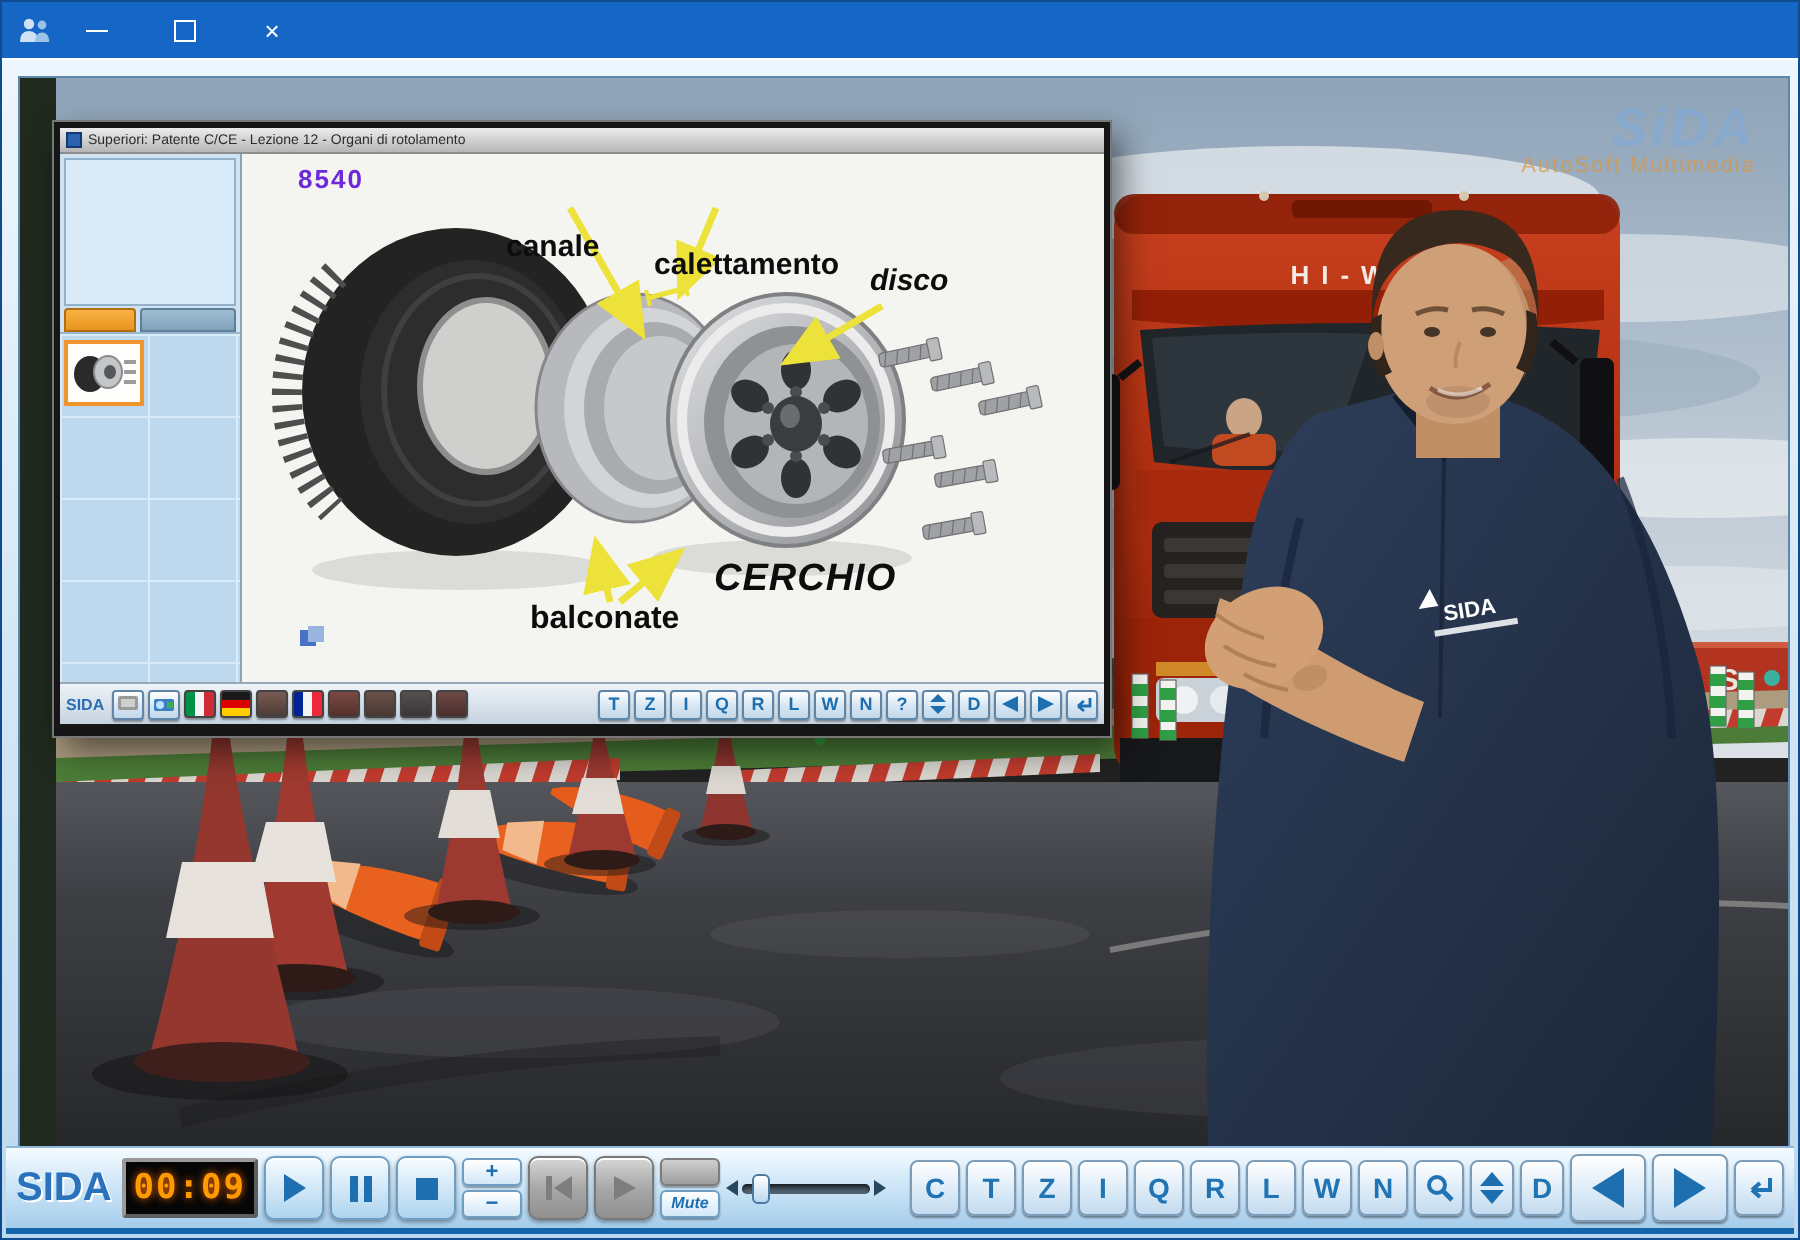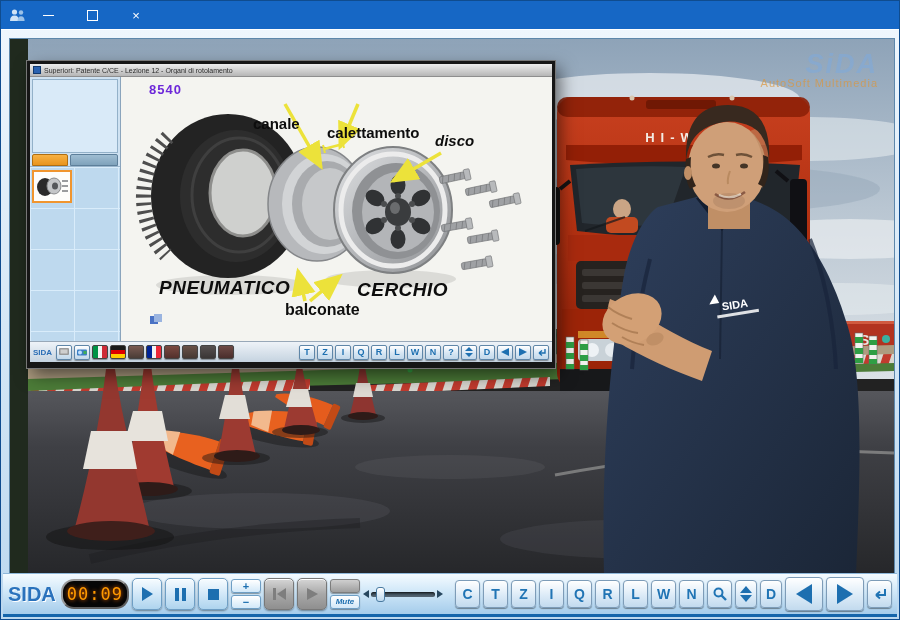--- a/index.html
+++ b/index.html
@@ -70,22 +70,22 @@
   .mdark3{background:linear-gradient(180deg,#6a5248,#463832);}
   .mdark4{background:linear-gradient(180deg,#565050,#3a3636);}
   .mdark5{background:linear-gradient(180deg,#6e4a46,#4a2e2c);}
   
   .playerbar{position:absolute;left:2px;right:2px;bottom:2px;height:44px;box-sizing:border-box;
              display:flex;align-items:center;gap:3px;padding:0 5px;
              background:linear-gradient(180deg,#f5fbff 0%,#cfe7f8 45%,#a5cceb 100%);
              border-top:1px solid #8fb8da;border-bottom:3px solid #1565ab;}
   .pb-logo{font-size:20px;font-weight:800;color:#2a72bc;text-shadow:1px 1px 0 #fff;margin-right:2px;}
   .timer{width:74px;height:26px;background:#060606;border:2px solid;border-color:#9a9a9a #5e5e5e #5e5e5e #9a9a9a;
-         border-radius:13px;display:flex;align-items:center;justify-content:center;
-         font-family:"DejaVu Sans Mono",monospace;font-weight:normal;font-size:17px;letter-spacing:1px;
+         border-radius:2px;display:flex;align-items:center;justify-content:center;
+         font-family:"DejaVu Sans Mono",monospace;font-weight:bold;font-size:17px;letter-spacing:1px;
          color:#ff9a00;text-shadow:0 0 4px rgba(255,110,0,.95);}
   .pbtn{width:30px;height:32px;border-radius:5px;border:1px solid #6e9ec4;box-sizing:border-box;
         background:linear-gradient(180deg,#f7fcff,#d2e8f8 50%,#aed4ee);
         box-shadow:0 1px 2px rgba(0,0,0,.4),inset 0 1px 0 #fff;
         display:flex;align-items:center;justify-content:center;flex:none;}
   .pbtn.gray{background:linear-gradient(180deg,#d6d6d6,#a8a8a8 50%,#8f8f8f);border-color:#787878;}
   .stack{display:flex;flex-direction:column;gap:2px;flex:none;}
   .sbtn{width:30px;height:14px;border-radius:3px;border:1px solid #6e9ec4;box-sizing:border-box;
         background:linear-gradient(180deg,#fff,#d2e8f8);display:flex;align-items:center;justify-content:center;
         font-weight:bold;color:#1d6fb0;font-size:11px;line-height:10px;box-shadow:0 1px 1px rgba(0,0,0,.35);}
@@ -491,23 +491,22 @@
                 <path d="M202,68 L204,76 M221,63 L223,71" stroke-width="2"></path>
                 <line x1="320" y1="76" x2="272" y2="104" marker-end="url(#ah)"></line>
                 <line x1="184" y1="224" x2="177" y2="194" marker-end="url(#ah)"></line>
                 <line x1="189" y1="224" x2="219" y2="199" marker-end="url(#ah)"></line>
               </g>
             </svg>
             <span class="slide-num">8540</span>
             <span class="slide-label lbl-plain" style="left:132px;top:5px;margin-top:33px;">canale</span>
             <span class="slide-label lbl-plain" style="left:206px;top:9px;margin-top:38px;">calettamento</span>
             <span class="slide-label lbl-plain" style="left:314px;top:55px;font-style:italic;">disco</span>
-            <span class="slide-label lbl-big" style="left:38px;top:200px;">PNEUMATICO</span>
             <span class="slide-label lbl-big" style="left:236px;top:202px;">CERCHIO</span>
-            <span class="slide-label lbl-plain" style="left:164px;top:224px;font-size:16px;">balconate</span>
+            <span class="slide-label lbl-plain" style="left:144px;top:224px;font-size:16px;">balconate</span>
             <span class="slide-cicon">
               <svg width="12" height="12" viewBox="0 0 12 12">
                   <rect x="0" y="2" width="8" height="8" fill="#4a72c4"></rect>
                   <rect x="4" y="0" width="8" height="8" fill="#9ab4e0"></rect>
                 </svg>
             </span>
           </div>
         </div>
 
 

